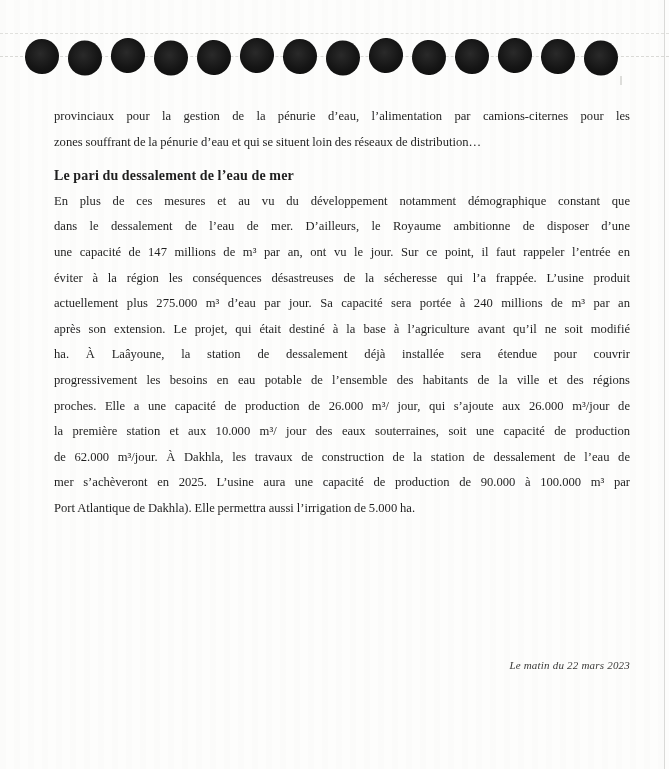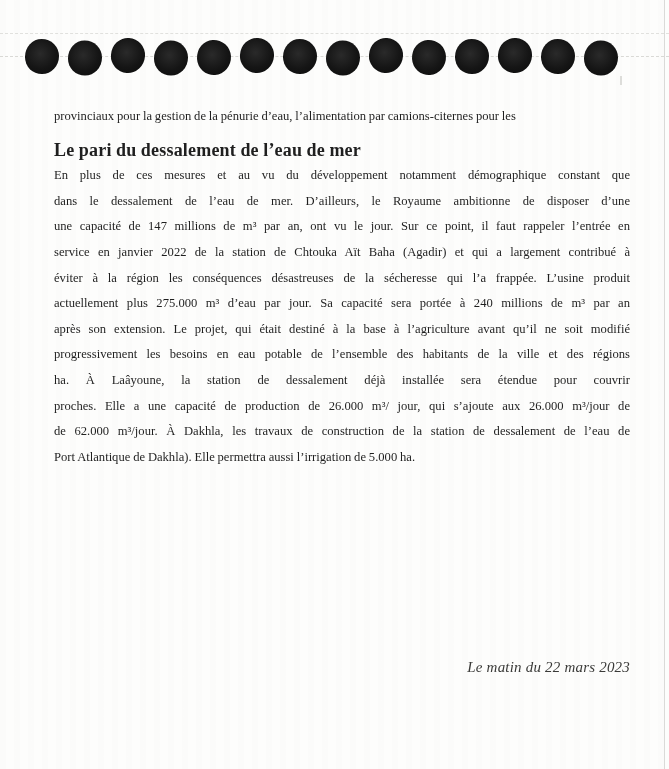--- a/index.html
+++ b/index.html
@@ -85,30 +85,30 @@
     text-align: justify;
     text-align-last: justify;
     white-space: normal;
   }
   .para .line:last-child {
     text-align-last: left;
   }
   .heading {
     margin-top: 8px;
     font-weight: bold;
-    font-size: 18px;
+    font-size: 14px;
     line-height: 25.6px;
     height: 25.6px;
     letter-spacing: 0.2px;
   }
   .footer-source {
     position: absolute;
     right: 39px;
     top: 659px;
-    font-size: 15px;
+    font-size: 11px;
     font-style: italic;
     color: #3a3a38;
     letter-spacing: 0.2px;
   }
 </style>
 </head>
 <body>
 
 <div class="page">
 
@@ -131,35 +131,37 @@
       <span class="dot"></span>
       <span class="dot"></span>
       <span class="dot"></span>
       <span class="dot"></span>
     </div>
 
   <div class="content">
 
     <div class="para intro">
         <div class="line">provinciaux pour la gestion de la pénurie d’eau, l’alimentation par camions-citernes pour les</div>
+        <div class="line">zones souffrant de la pénurie d’eau et qui se situent loin des réseaux de distribution…</div>
       </div>
 
     <div class="heading">Le pari du dessalement de l’eau de mer</div>
 
     <div class="para body-para">
         <div class="line">En plus de ces mesures et au vu du développement notamment démographique constant que</div>
         <div class="line">dans le dessalement de l’eau de mer. D’ailleurs, le Royaume ambitionne de disposer d’une</div>
         <div class="line">une capacité de 147 millions de m³ par an, ont vu le jour. Sur ce point, il faut rappeler l’entrée en</div>
-        <div class="line">service en janvier 2022 de la station de Chtouka Aït Baha (Agadir) et qui a largement contribué à</div>
         <div class="line">éviter à la région les conséquences désastreuses de la sécheresse qui l’a frappée. L’usine produit</div>
         <div class="line">actuellement plus 275.000 m³ d’eau par jour. Sa capacité sera portée à 240 millions de m³ par an</div>
         <div class="line">après son extension. Le projet, qui était destiné à la base à l’agriculture avant qu’il ne soit modifié</div>
+        <div class="line">ha. À Laâyoune, la station de dessalement déjà installée sera étendue pour couvrir</div>
         <div class="line">progressivement les besoins en eau potable de l’ensemble des habitants de la ville et des régions</div>
-        <div class="line">ha. À Laâyoune, la station de dessalement déjà installée sera étendue pour couvrir</div>
         <div class="line">proches. Elle a une capacité de production de 26.000 m³/ jour, qui s’ajoute aux 26.000 m³/jour de</div>
+        <div class="line">la première station et aux 10.000 m³/ jour des eaux souterraines, soit une capacité de production</div>
         <div class="line">de 62.000 m³/jour. À Dakhla, les travaux de construction de la station de dessalement de l’eau de</div>
+        <div class="line">mer s’achèveront en 2025. L’usine aura une capacité de production de 90.000 à 100.000 m³ par</div>
         <div class="line">Port Atlantique de Dakhla). Elle permettra aussi l’irrigation de 5.000 ha.</div>
       </div>
   </div>
 
   <div class="footer-source">Le matin du 22 mars 2023</div>
 
 </div>
 
 </body></html>

